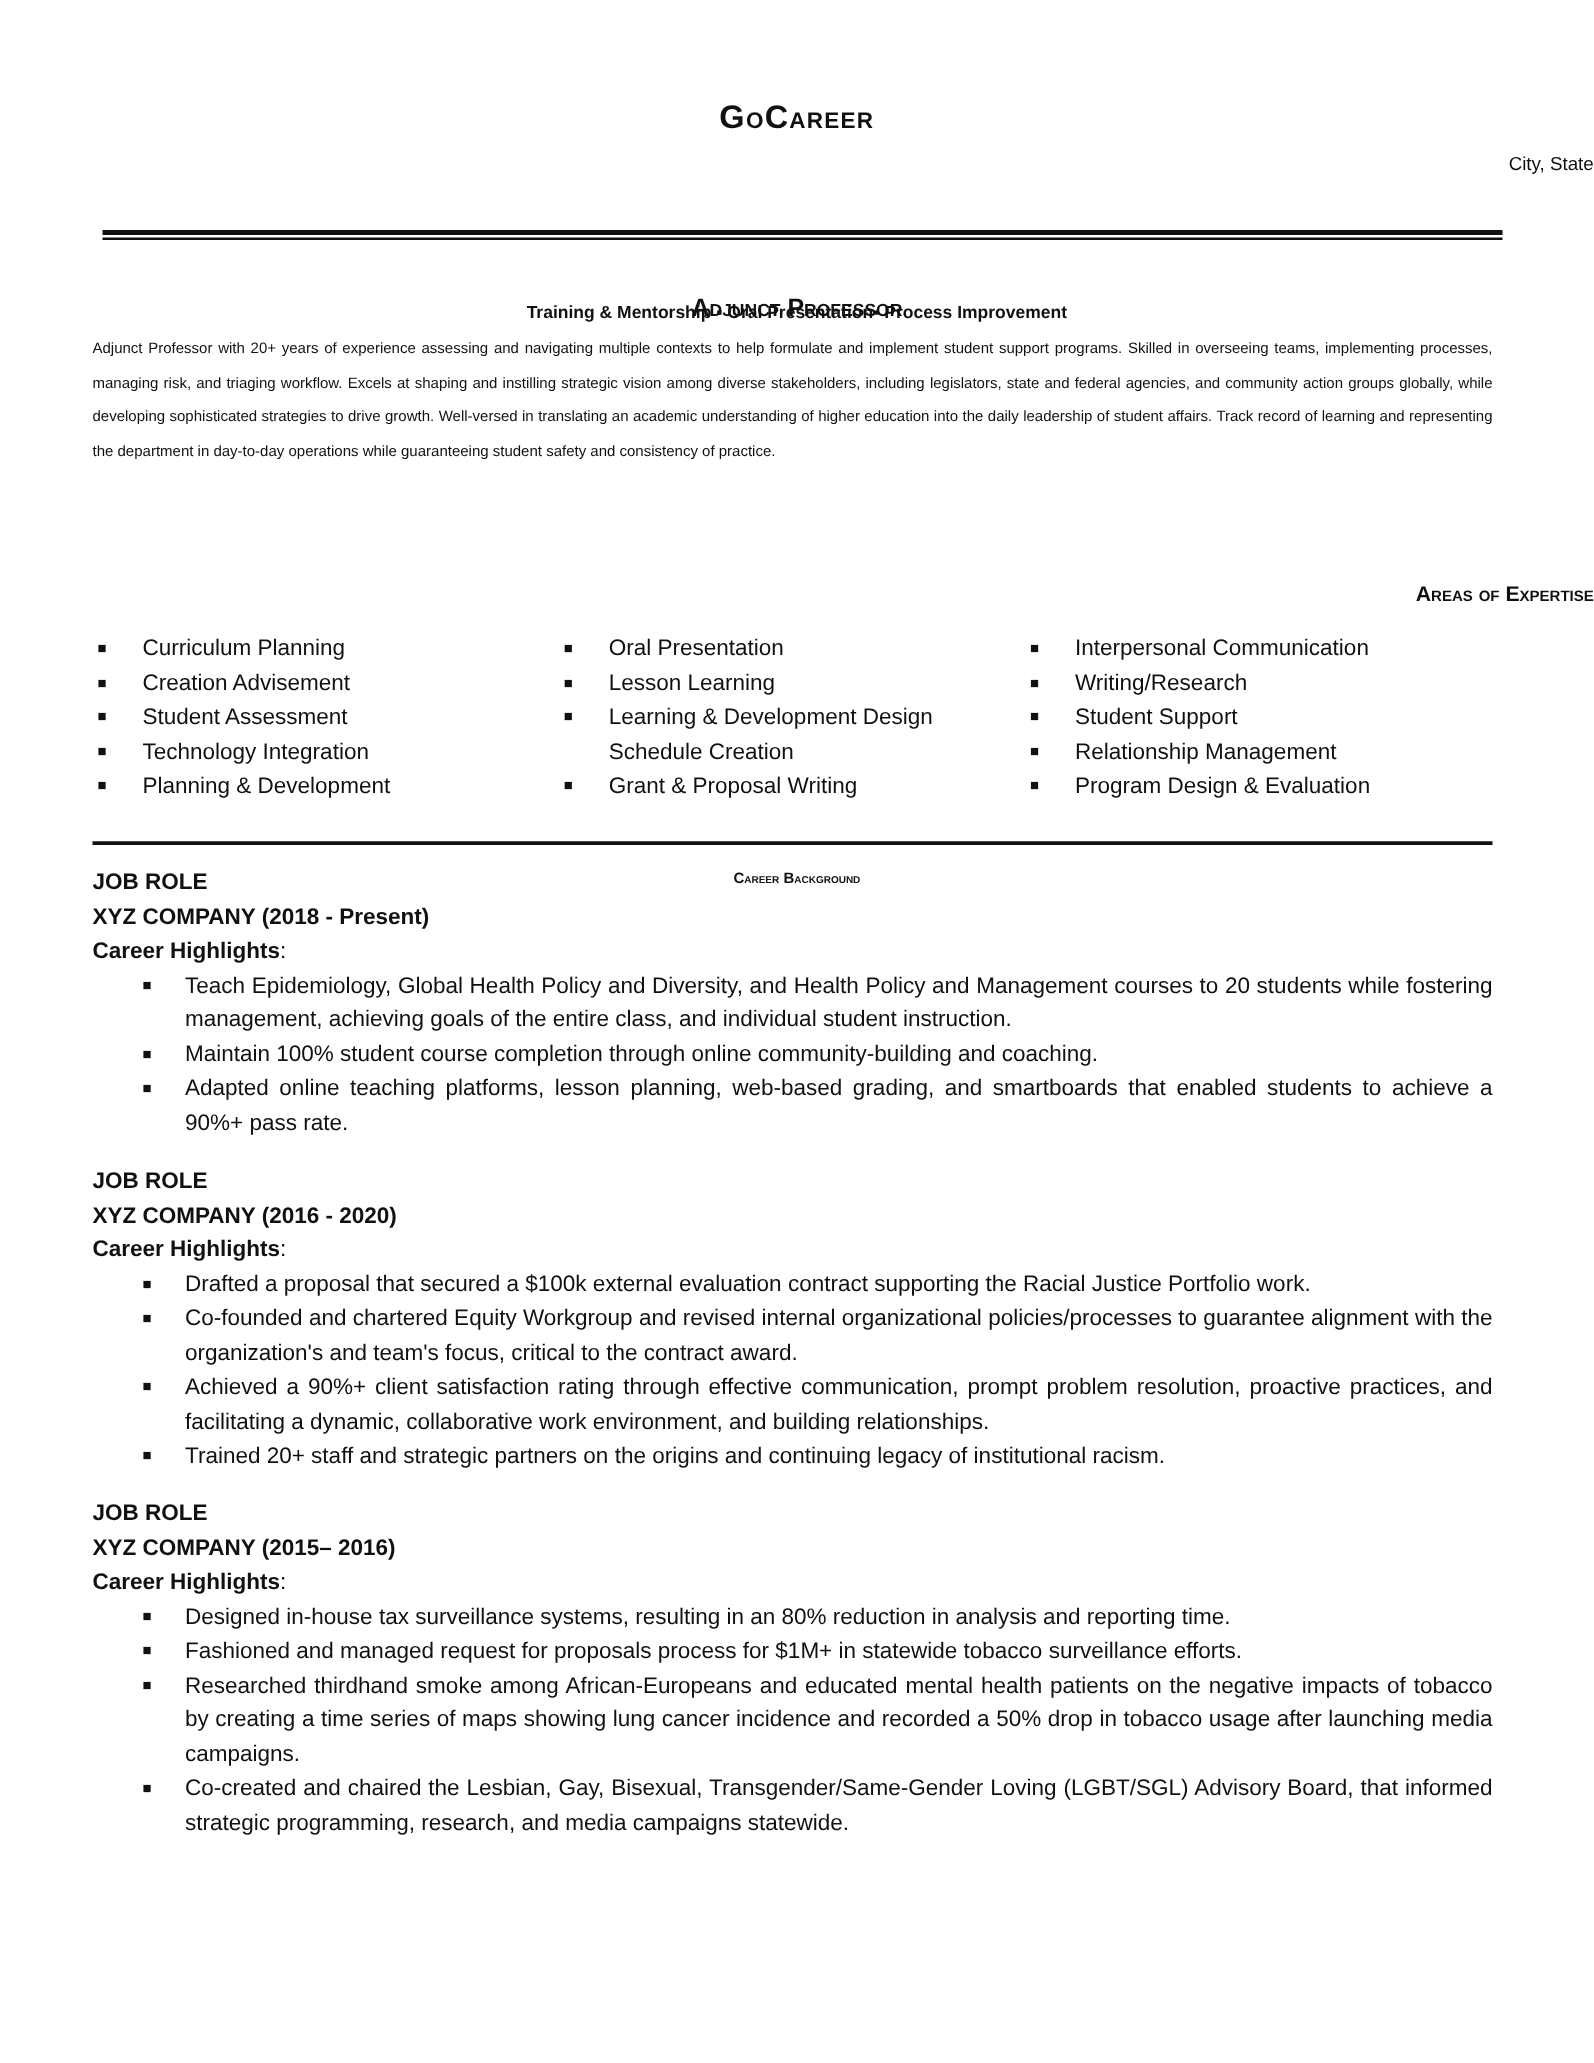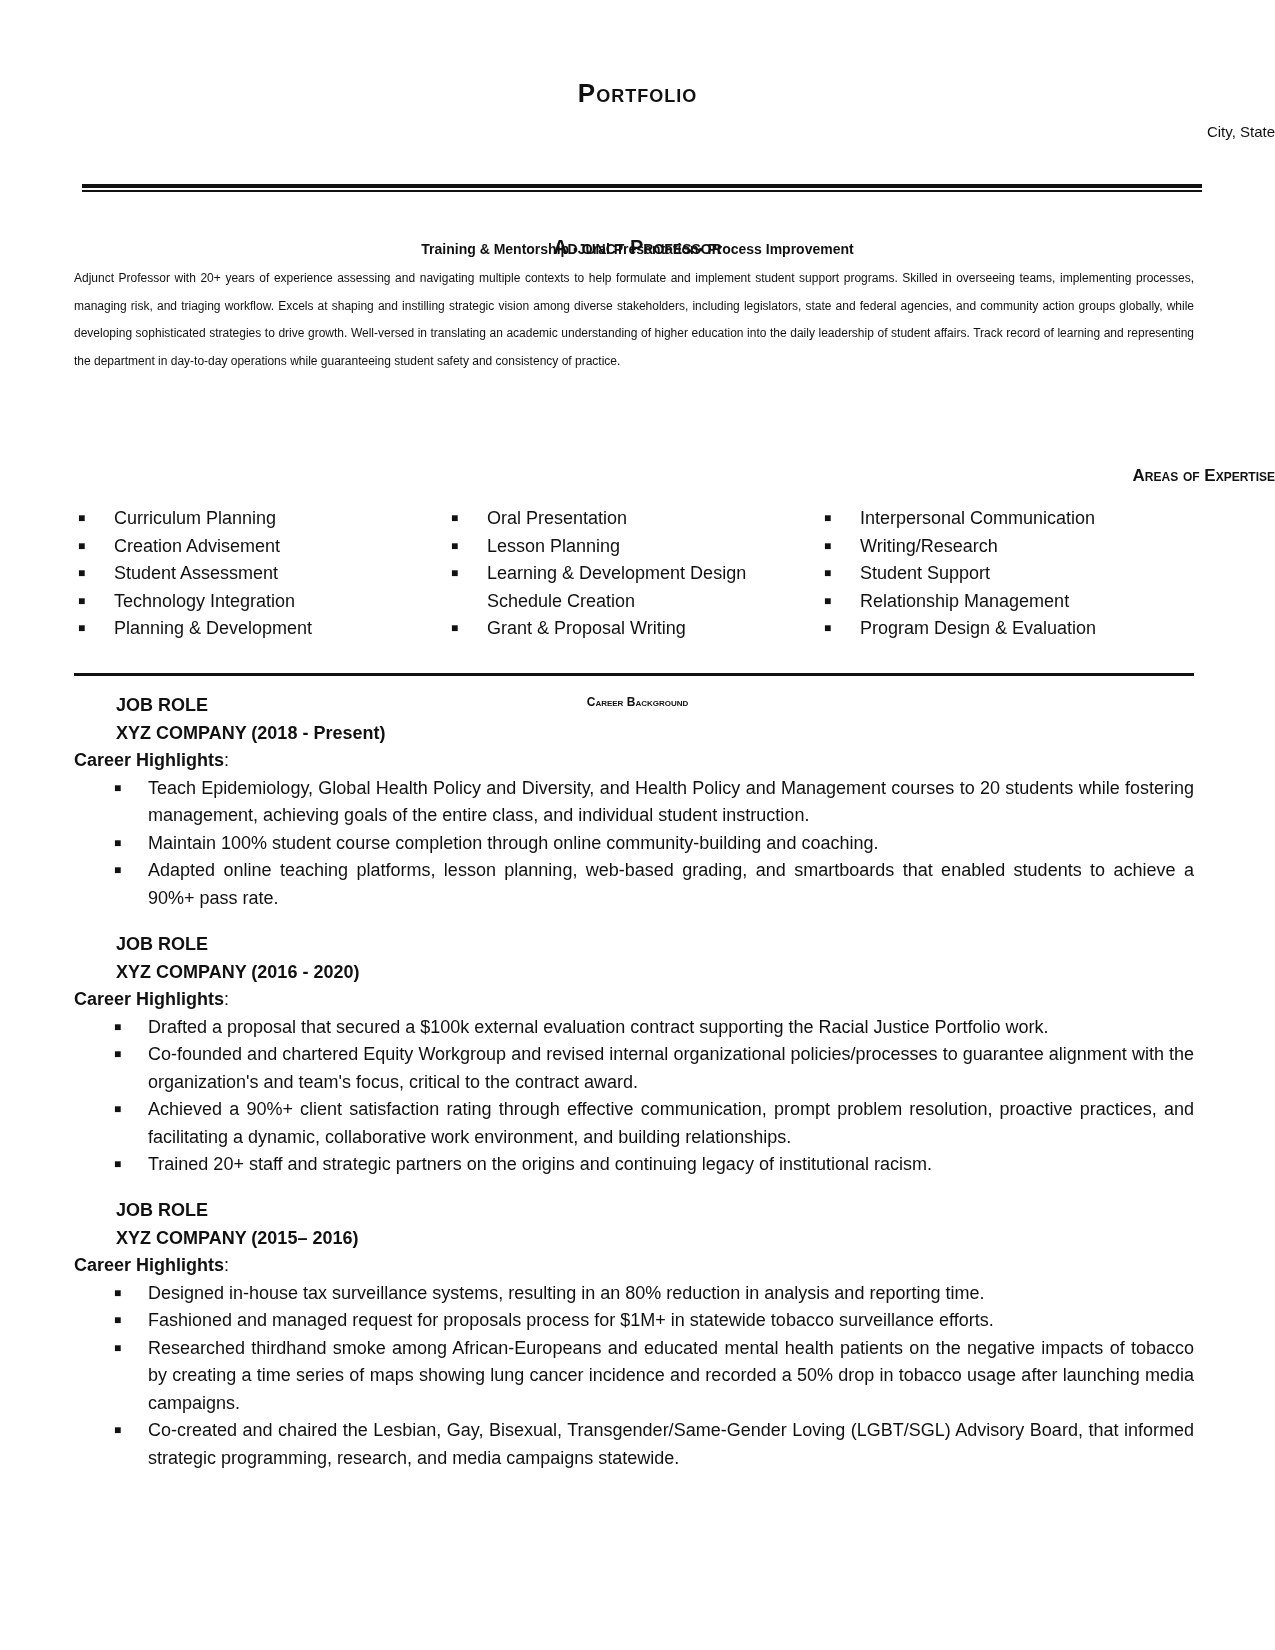--- a/index.html
+++ b/index.html
@@ -26,33 +26,33 @@
     font-size: 12px; line-height: 27.5px; text-align: justify;
   }
   .aoe-title { position: absolute; left: 0; right: 0; top: 466px; font-size: 17px; font-weight: bold; text-align: right; font-variant: small-caps; }
   .aoe { position: absolute; top: 505px; left: 74px; width: 1120px; display: flex; }
   .aoe .col { width: 373px; }
   .aoe .item { font-size: 18px; height: 27.5px; line-height: 27.5px; position: relative; padding-left: 40px; white-space: nowrap; }
   .aoe .item .b { position: absolute; left: 4px; top: 0; font-size: 12px; }
   .rule2 { position: absolute; left: 74px; width: 1120px; top: 673px; height: 3px; background: #111; }
   .cb-title { position: absolute; left: 0; right: 0; top: 695px; font-size: 12px; font-weight: bold; text-align: center; font-variant: small-caps; }
   .job { position: absolute; left: 74px; width: 1120px; }
-  .job .l { font-size: 18px; font-weight: bold; line-height: 27.5px; margin-left: 42px; }
+  .job .l { font-size: 18px; font-weight: bold; line-height: 27.5px; }
   .job .hl { font-size: 18px; font-weight: bold; line-height: 27.5px; }
   .job .hl .c { font-weight: normal; }
   .job ul { list-style: none; margin: 0; padding: 0; }
   .job li { position: relative; padding-left: 74px; font-size: 18px; line-height: 27.5px; text-align: justify; }
   .job li .b { position: absolute; left: 40px; top: 0; font-size: 12px; }
 </style>
 </head>
 <body>
 
 <div class="page">
 
-  <div class="name">Portfolio</div>
+  <div class="name">GoCareer</div>
   <div class="loc">City, State</div>
   <div class="dbl-rule">
     <div class="r1"></div>
       <div class="gap"></div>
       <div class="r2"></div>
   </div>
 
   <div class="title">Adjunct Professor</div>
   <div class="tagline">Training  &amp; Mentorship ▪ Oral Presentation▪ Process Improvement</div>
   <div class="summary">Adjunct Professor with 20+ years of experience assessing and navigating multiple contexts to help formulate and implement student support programs. Skilled in overseeing teams, implementing processes, managing risk, and triaging workflow. Excels at shaping and instilling strategic vision among diverse stakeholders, including legislators, state and federal agencies, and community action groups globally, while developing sophisticated strategies to drive growth. Well-versed in translating an academic understanding of higher education into the daily leadership of student affairs.  Track record of learning and representing the department in day-to-day operations while guaranteeing student safety and consistency of practice.</div>
@@ -61,21 +61,21 @@
   <div class="aoe">
     <div class="col">
         <div class="item"><span class="b">■</span><span>Curriculum Planning</span></div>
         <div class="item"><span class="b">■</span><span>Creation Advisement</span></div>
         <div class="item"><span class="b">■</span><span>Student Assessment</span></div>
         <div class="item"><span class="b">■</span><span>Technology Integration</span></div>
         <div class="item"><span class="b">■</span><span>Planning &amp; Development</span></div>
       </div>
     <div class="col">
         <div class="item"><span class="b">■</span><span>Oral Presentation</span></div>
-        <div class="item"><span class="b">■</span><span>Lesson Planning</span></div>
+        <div class="item"><span class="b">■</span><span>Lesson Learning</span></div>
         <div class="item"><span class="b">■</span><span>Learning &amp; Development Design</span></div>
         <div class="item"><span>Schedule Creation</span></div>
         <div class="item"><span class="b">■</span><span>Grant &amp; Proposal Writing</span></div>
       </div>
     <div class="col">
         <div class="item"><span class="b">■</span><span>Interpersonal Communication</span></div>
         <div class="item"><span class="b">■</span><span>Writing/Research</span></div>
         <div class="item"><span class="b">■</span><span>Student Support</span></div>
         <div class="item"><span class="b">■</span><span>Relationship Management</span></div>
         <div class="item"><span class="b">■</span><span>Program Design &amp; Evaluation</span></div>

